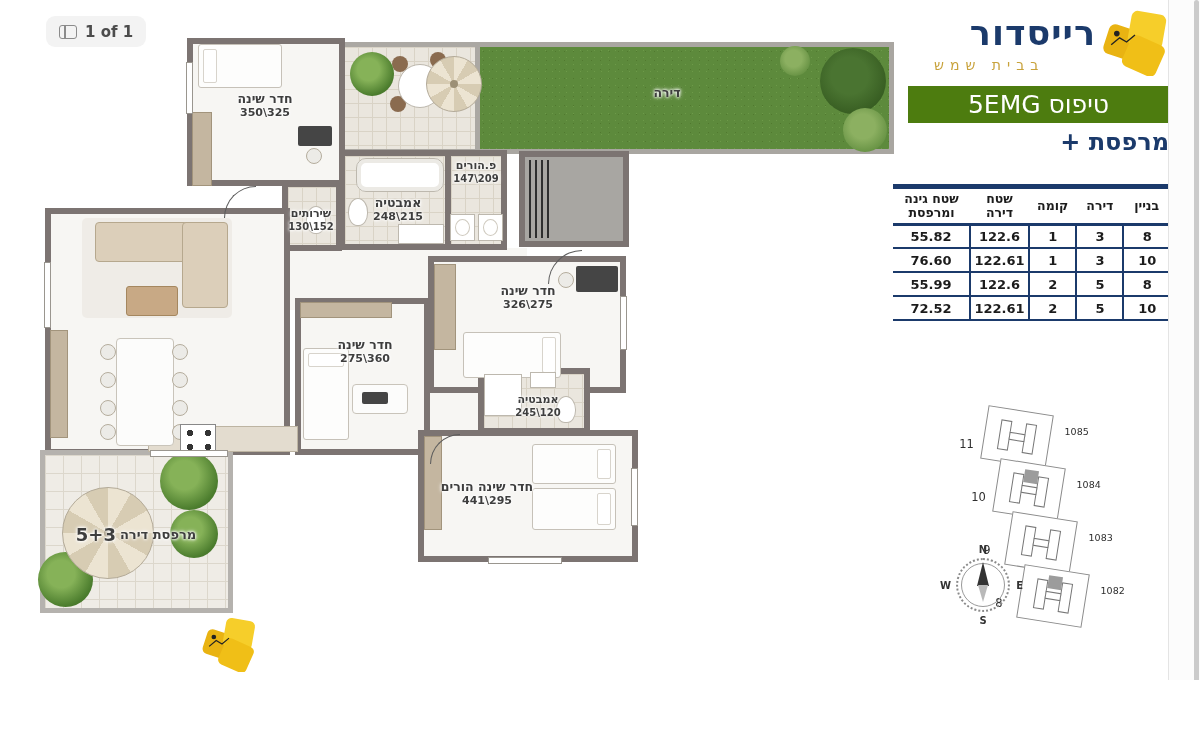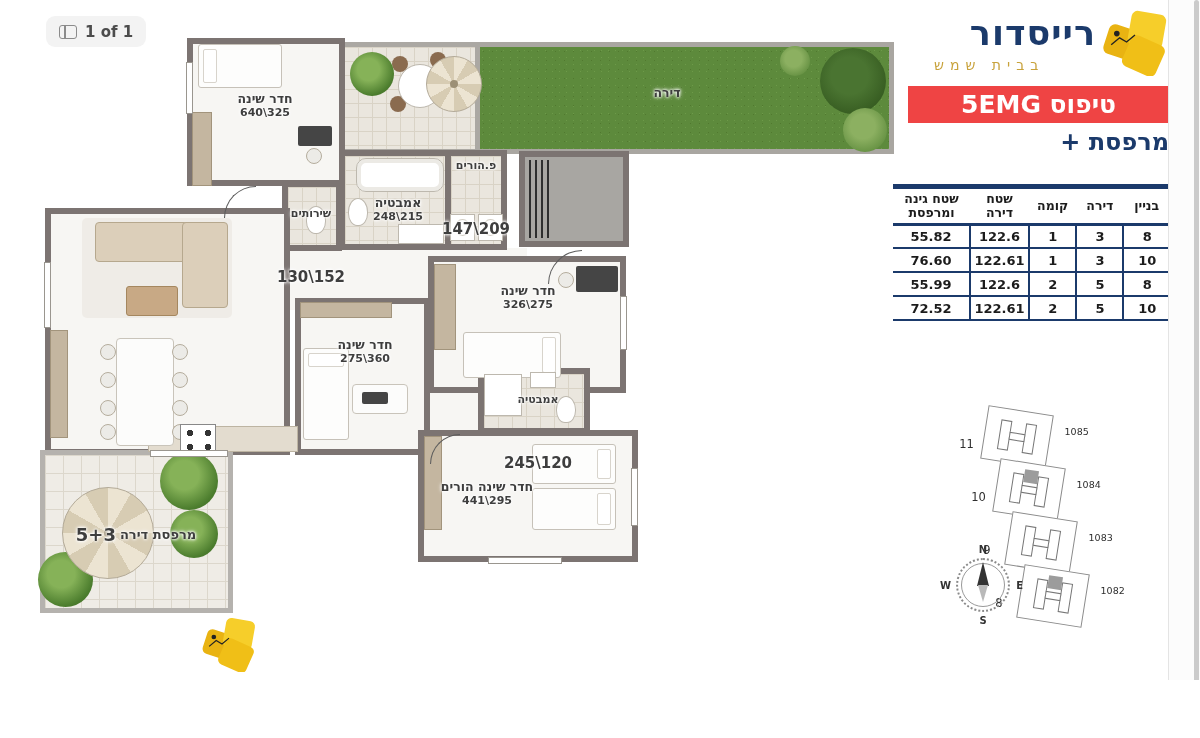--- a/index.html
+++ b/index.html
@@ -46,21 +46,21 @@
                  background-size:18px 18px; }
 
   .stairline { position:absolute; width:1.5px; height:78px; top:160px; background:#2e2e2e; z-index:6; }
 
   
   .rlabel { position:absolute; z-index:30; display:flex; flex-direction:column; align-items:center;
     transform:translateX(-50%); direction:rtl; color:#3e3e3e; font-weight:bold; font-size:12.5px;
     line-height:1.18; text-align:center; white-space:nowrap;
     text-shadow:0 0 3px #fff,0 0 3px #fff,0 0 5px #fff; }
   .rlabel .rdims { direction:ltr; font-size:11px; }
-  .rlabel.small { font-size:11px; } .rlabel.small .rdims { font-size:15px;margin-top:48px; }
+  .rlabel.small { font-size:11px; } .rlabel.small .rdims { font-size:10px; }
   .rlabel.inline { flex-direction:row; gap:4px; font-size:13px; }
   .rlabel.inline .rdims { font-size:18px; }
 
   
   .bed { position:absolute; background:#fdfdfc; border:1px solid #c6c1b8; border-radius:3px; z-index:10; }
   .bed::before { content:""; position:absolute; background:#fff; border:1px solid #d8d4cc; border-radius:2px; }
   .bed.ph-left::before  { left:4px; top:4px; bottom:4px; width:12px; }
   .bed.ph-right::before { right:4px; top:4px; bottom:4px; width:12px; }
   .bed.ph-top::before   { top:4px; left:4px; right:4px; height:12px; }
   .ward { position:absolute; background:#c4b6a0; border:1px solid #a2947c; z-index:9; }
@@ -95,22 +95,22 @@
   .arc { position:absolute; border-top:1.5px solid #5c5c5c; border-left:1.5px solid #5c5c5c;
     border-radius:100% 0 0 0; z-index:15; }
 
   
   .brand-head { position:absolute; left:920px; top:8px; width:250px; display:flex; align-items:flex-start; z-index:40; }
   .brand-text { width:176px; text-align:right; padding-top:8px; }
   .brand-name { color:#1b3a6b; font-size:35px; font-weight:bold; line-height:1; letter-spacing:1px; }
   .brand-loc  { color:#c8a23b; font-size:14px; letter-spacing:6px; margin-top:6px; text-align:left; padding-left:14px; }
   .gem { width:70px; height:68px; margin-left:4px; }
 
-  .type-banner { position:absolute; left:908px; top:86px; width:261px; height:37px; background:#ef4444;
-    color:#fff; font-size:25px; font-weight:bold; display:flex; align-items:center; justify-content:center;
+  .type-banner { position:absolute; left:908px; top:86px; width:261px; height:37px; background:#4d7c0f;
+    color:#fff; font-size:25px; font-weight:normal; display:flex; align-items:center; justify-content:center;
     direction:rtl; z-index:40; }
   .subtitle { position:absolute; left:880px; top:128px; width:289px; text-align:right; color:#1b3a6b;
     font-size:24px; font-weight:bold; line-height:1.2; z-index:40; }
   .subtitle .l2 { direction:ltr; }
 
   table.spec { position:absolute; left:893px; top:184px; width:277px; border-collapse:collapse;
     color:#1c1c1c; z-index:40; }
   table.spec thead tr { border-top:5px solid #1b3a6b; border-bottom:3px solid #1b3a6b; }
   table.spec th { font-size:12.5px; font-weight:bold; line-height:1.1; padding:3px 1px; vertical-align:middle; }
   table.spec th:nth-child(1),table.spec th:nth-child(2),table.spec th:nth-child(3){ width:50px; }
@@ -259,21 +259,21 @@
     <div class="treec" style="left:820px;top:48px;width:66px;height:66px"></div>
     <div class="treec light" style="left:843px;top:108px;width:44px;height:44px"></div>
     <div class="treec light" style="left:780px;top:46px;width:30px;height:30px"></div>
     <div class="umbrella" style="left:62px;top:487px;width:92px;height:92px"></div>
     <div class="plantc" style="left:160px;top:452px;width:58px;height:58px"></div>
     <div class="plantc" style="left:170px;top:510px;width:48px;height:48px"></div>
     <div class="plantc" style="left:38px;top:552px;width:55px;height:55px"></div>
 
     <div class="rlabel" style="left:265px;top:92px">
       <span class="rname">חדר שינה</span>
-      <span class="rdims" dir="ltr">640\325</span>
+      <span class="rdims" dir="ltr">350\325</span>
     </div>
     <div class="rlabel" style="left:667px;top:86px">
       <span class="rname">דירה</span>
     </div>
     <div class="rlabel small" style="left:311px;top:208px">
       <span class="rname">שירותים</span>
       <span class="rdims" dir="ltr">130\152</span>
     </div>
     <div class="rlabel" style="left:398px;top:196px">
       <span class="rname">אמבטיה</span>

